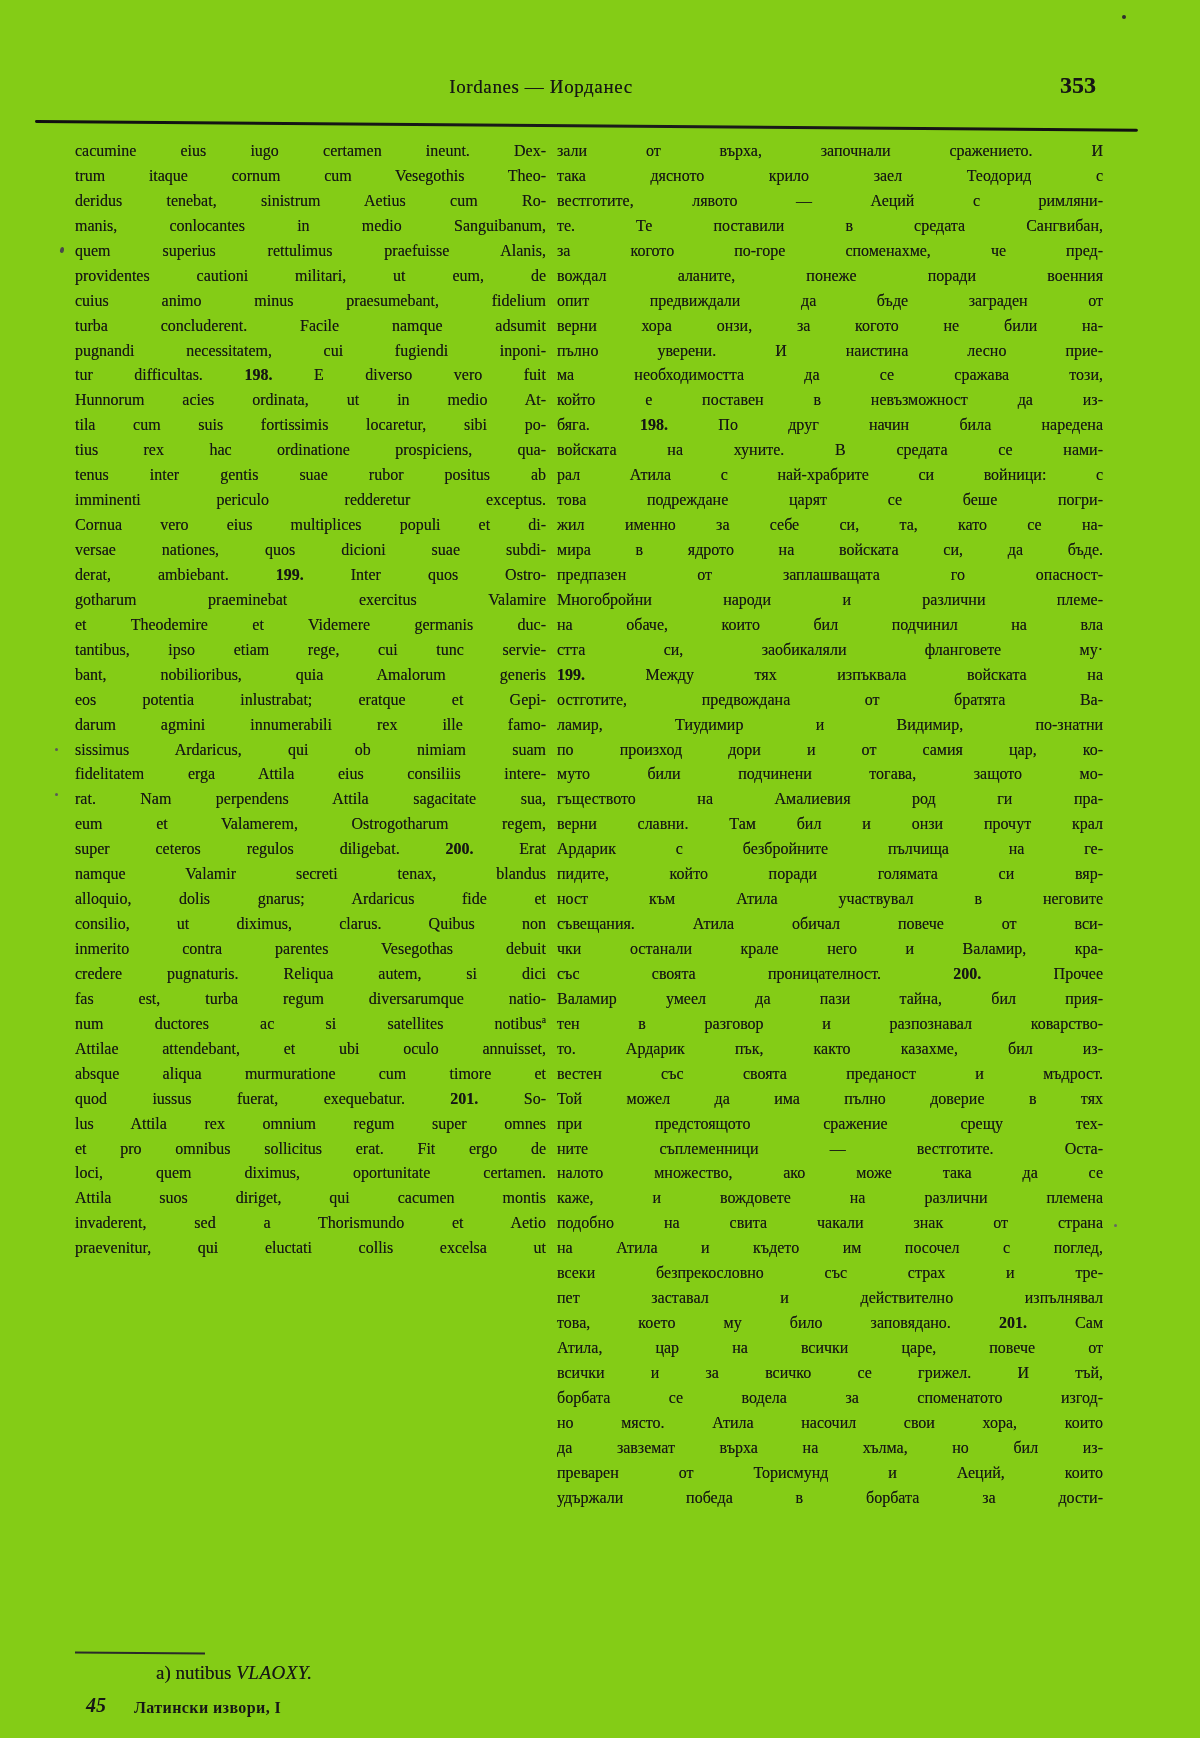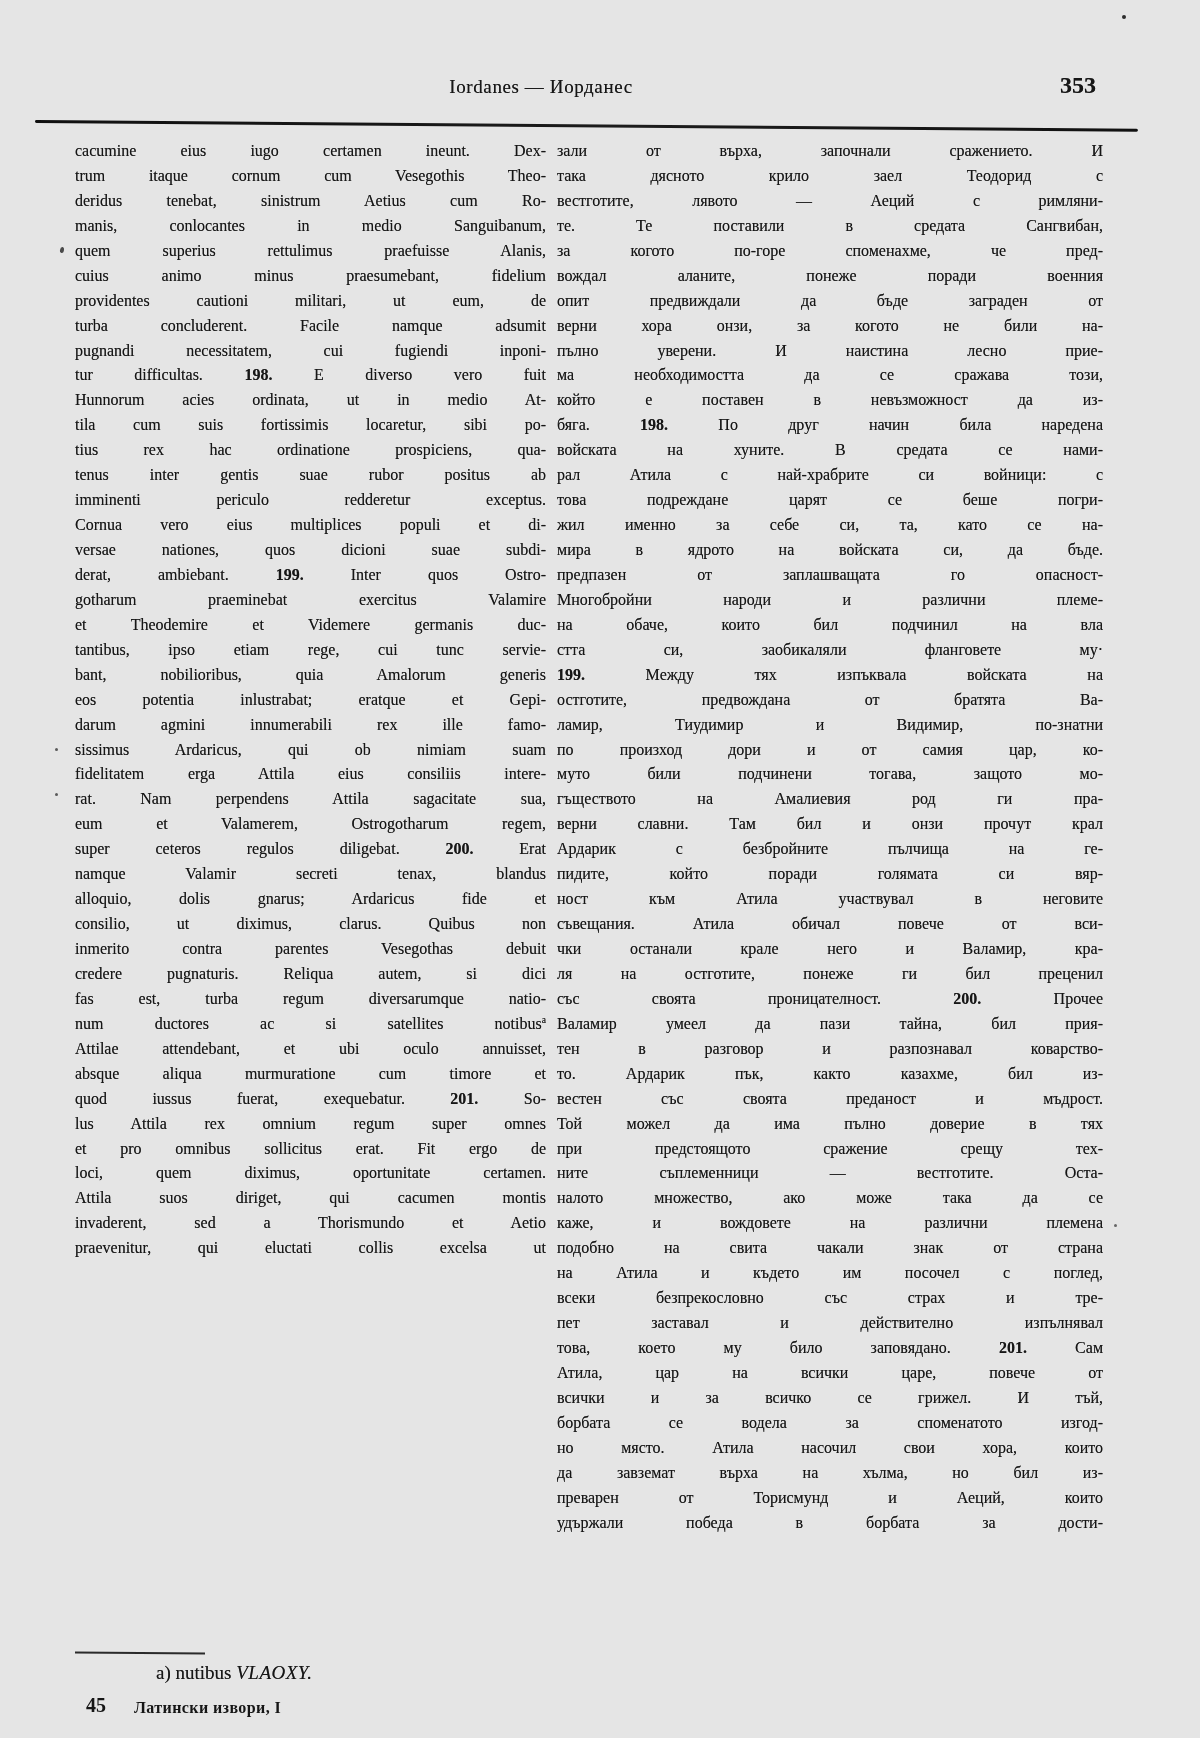--- a/index.html
+++ b/index.html
@@ -3,21 +3,21 @@
 <meta charset="utf-8">
 <style>
   html,body{margin:0;padding:0;}
   body{
     width:1200px;height:1738px;position:relative;
     background:#ffffff;
     font-family:"Liberation Serif","DejaVu Serif",serif;
     color:#161616;
   }
   .page{
-    position:absolute;inset:0;background:#e5e5e5;overflow:hidden;
+    position:absolute;inset:0;background:#84cc16;overflow:hidden;
   }
   
   .header-title{
     position:absolute;left:541px;top:76px;transform:translateX(-50%);
     font-size:19px;letter-spacing:.6px;white-space:nowrap;
     text-shadow:0 0 .4px rgba(0,0,0,.55);
   }
   .page-number{
     position:absolute;left:1060px;top:72px;font-size:24px;
     text-shadow:0 0 .4px rgba(0,0,0,.55);
@@ -45,21 +45,21 @@
   .footnote-rule{
     position:absolute;left:75px;top:1652px;width:130px;height:2px;
     background:#2a2a2a;transform:rotate(.4deg);
   }
   .footnote{
     position:absolute;left:156px;top:1662px;font-size:19px;
     text-shadow:0 0 .4px rgba(0,0,0,.5);
   }
   .footnote i{font-style:italic;letter-spacing:.5px;}
   .footer-number{
-    position:absolute;left:86px;top:1694px;font-size:20px;font-weight:bold;
+    position:absolute;left:86px;top:1694px;font-size:20px;font-weight:bold;font-style:italic;
   }
   .footer-label{
     position:absolute;left:134px;top:1699px;font-size:16px;font-weight:bold;
     letter-spacing:.4px;
     text-align:right;
   }
   
   .speck{position:absolute;background:#2d2d2d;border-radius:50%;}
   .speck-a{left:1122px;top:15px;width:4px;height:4px;}
   .speck-b{left:60px;top:247px;width:4px;height:6px;border-radius:50% 50% 50% 50%/60% 60% 40% 40%;transform:rotate(12deg);background:#4a4a4a;}
@@ -77,22 +77,22 @@
   <div class="page-number">353</div>
 
   <div class="header-rule"></div>
 
   <div class="col col-left">
       <div class="line">cacumine eius iugo certamen ineunt. Dex-</div>
       <div class="line">trum itaque cornum cum Vesegothis Theo-</div>
       <div class="line">deridus tenebat, sinistrum Aetius cum Ro-</div>
       <div class="line">manis, conlocantes in medio Sanguibanum,</div>
       <div class="line">quem superius rettulimus praefuisse Alanis,</div>
+      <div class="line">providentes cautioni militari, ut eum, de</div>
       <div class="line">cuius animo minus praesumebant, fidelium</div>
-      <div class="line">providentes cautioni militari, ut eum, de</div>
       <div class="line">turba concluderent. Facile namque adsumit</div>
       <div class="line">pugnandi necessitatem, cui fugiendi inponi-</div>
       <div class="line">tur difficultas. <b>198.</b> E diverso vero fuit</div>
       <div class="line">Hunnorum acies ordinata, ut in medio At-</div>
       <div class="line">tila cum suis fortissimis locaretur, sibi po-</div>
       <div class="line">tius rex hac ordinatione prospiciens, qua-</div>
       <div class="line">tenus inter gentis suae rubor positus ab</div>
       <div class="line">imminenti periculo redderetur exceptus.</div>
       <div class="line">Cornua vero eius multiplices populi et di-</div>
       <div class="line">versae nationes, quos dicioni suae subdi-</div>
@@ -153,21 +153,20 @@
       <div class="line">ламир, Тиудимир и Видимир, по-знатни</div>
       <div class="line">по произход дори и от самия цар, ко-</div>
       <div class="line">муто били подчинени тогава, защото мо-</div>
       <div class="line">гъществото на Амалиевия род ги пра-</div>
       <div class="line">верни славни. Там бил и онзи прочут крал</div>
       <div class="line">Ардарик с безбройните пълчища на ге-</div>
       <div class="line">пидите, който поради голямата си вяр-</div>
       <div class="line">ност към Атила участвувал в неговите</div>
       <div class="line">съвещания. Атила обичал повече от вси-</div>
       <div class="line">чки останали крале него и Валамир, кра-</div>
-      <div class="line">ля на остготите, понеже ги бил преценил</div>
       <div class="line">със своята проницателност. <b>200.</b> Прочее</div>
       <div class="line">Валамир умеел да пази тайна, бил прия-</div>
       <div class="line">тен в разговор и разпознавал коварство-</div>
       <div class="line">то. Ардарик пък, както казахме, бил из-</div>
       <div class="line">вестен със своята преданост и мъдрост.</div>
       <div class="line">Той можел да има пълно доверие в тях</div>
       <div class="line">при предстоящото сражение срещу тех-</div>
       <div class="line">ните съплеменници — вестготите. Оста-</div>
       <div class="line">налото множество, ако може така да се</div>
       <div class="line">каже, и вождовете на различни племена</div>

